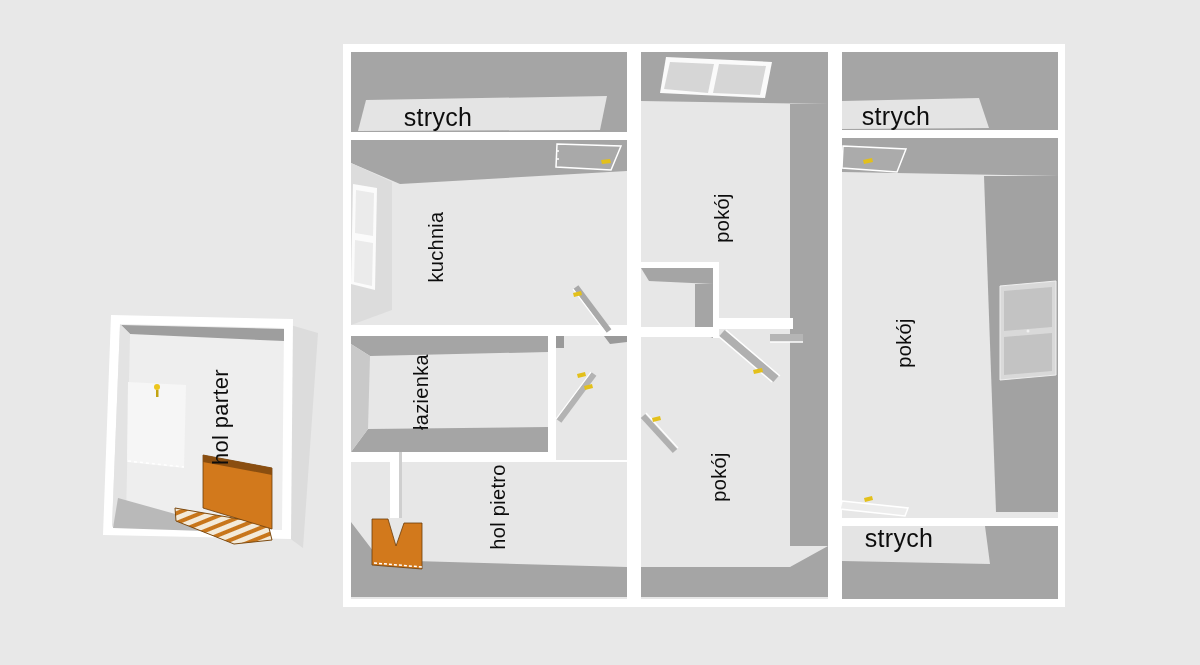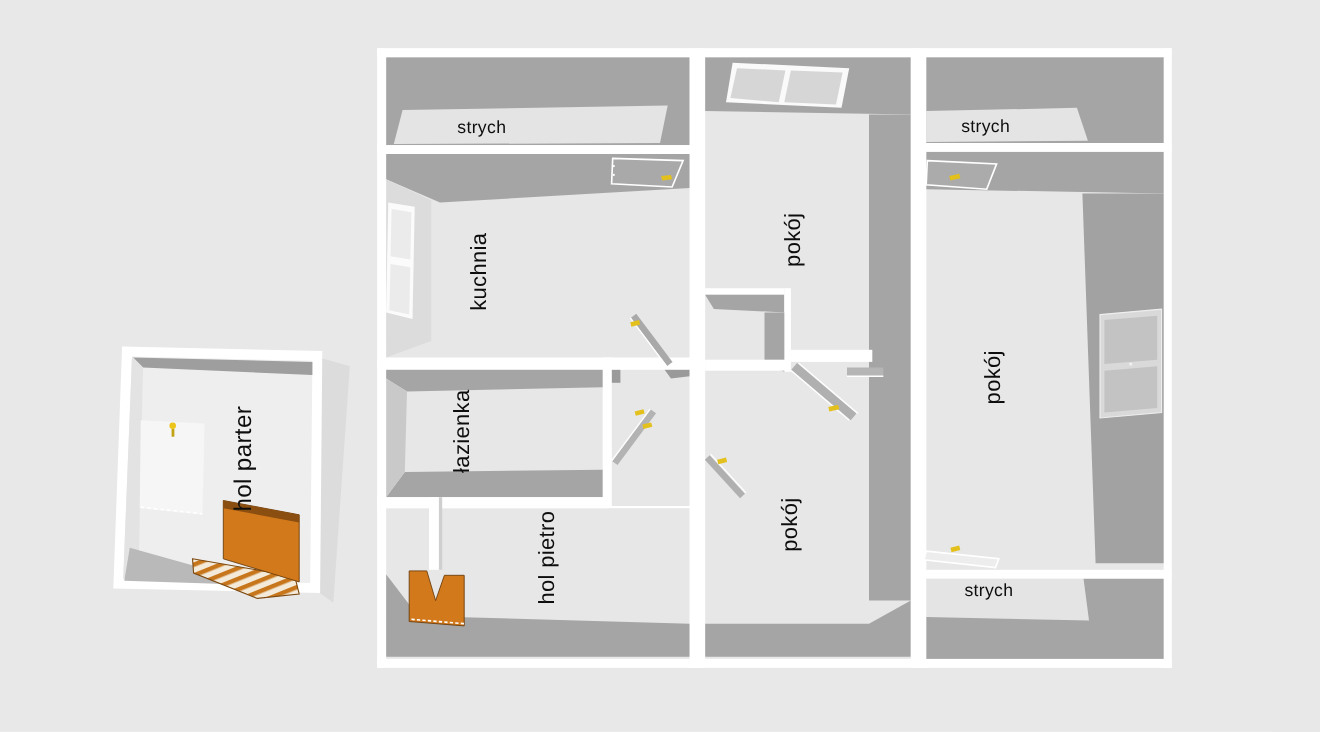--- a/index.html
+++ b/index.html
@@ -7,21 +7,21 @@
     position:relative;width:1200px;height:665px;overflow:hidden;
     background:#e8e8e8;
     font-family:"Liberation Sans", sans-serif;
   }
   #plan-svg{position:absolute;left:0;top:0;}
   .room-label{
     position:absolute;
     color:#0d0d0d;
     white-space:nowrap;
     transform:translate(-50%,-50%);
-    font-size:16px;
+    font-size:25px;
     letter-spacing:0.3px;
   }
   .room-label.vertical{ transform:translate(-50%,-50%) rotate(-90deg); font-size:20px; }
   .room-label.big{ font-size:22px; }
 </style>
 </head>
 <body>
 
 <div id="stage">
 

